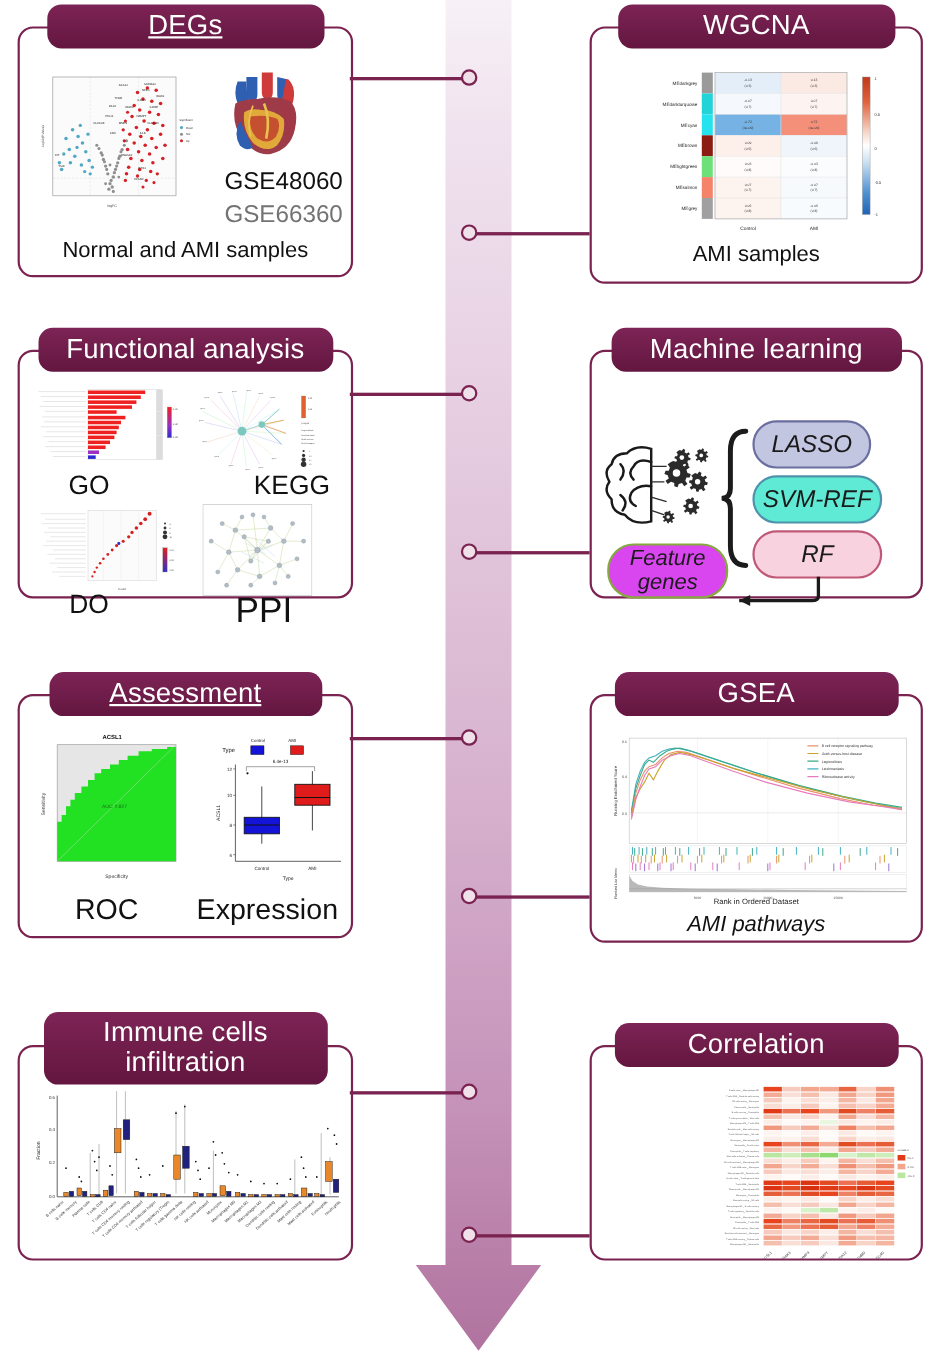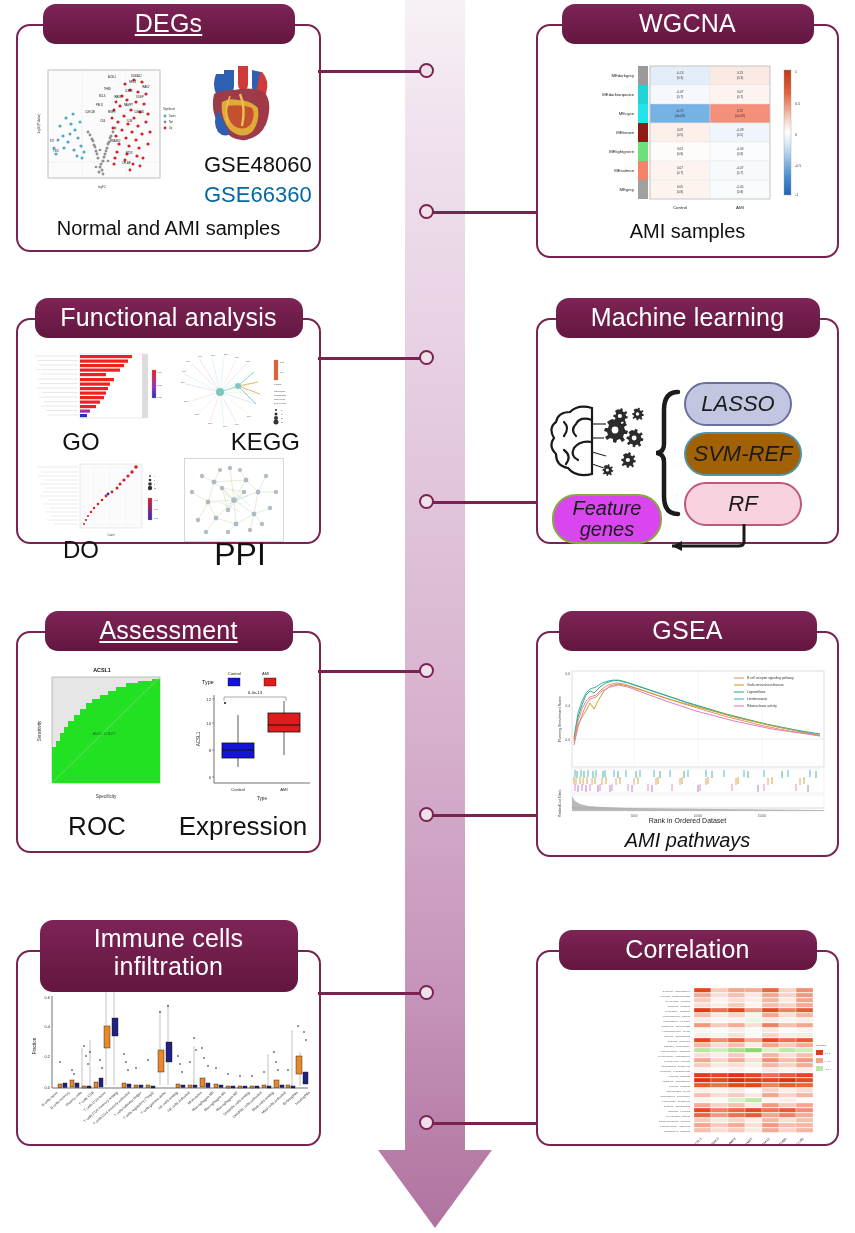--- a/index.html
+++ b/index.html
@@ -258,21 +258,21 @@
         <path d="M28 42 Q26 58 36 70 Q48 80 58 72 Q66 62 64 48 Q56 40 44 40 Q34 38 28 42 Z" fill="#e0a93a"></path>
         <path d="M33 46 Q32 58 40 66 Q50 72 57 64 Q62 54 58 48 Q48 44 33 46 Z" fill="#c5502f"></path>
         <path d="M46 34 Q52 48 48 66" stroke="#e8c24e" stroke-width="2.4" fill="none"></path>
         <path d="M36 36 Q30 50 34 64" stroke="#e8c24e" stroke-width="1.6" fill="none"></path>
         <path d="M24 50 Q18 62 24 72 Q30 78 36 74" fill="#2f5fb0"></path>
         <path d="M60 30 Q72 34 74 46 Q76 58 68 66" fill="#a03848"></path>
       </svg>
     </div>
 
     <div style="position:absolute; left:186px; top:100px; font-size:22px; color:#111;">GSE48060</div>
-    <div style="position:absolute; left:186px; top:130px; font-size:22px; color:#0369a1;">GSE66360</div>
+    <div style="position:absolute; left:186px; top:130px; font-size:22px; color:#737373;">GSE66360</div>
 
     <div class="cap" style="position:absolute; left:0; right:0; top:165px; font-size:20px;">Normal and AMI samples</div>
   </div>
 </div>
 
 <div class="panel" style="left:536px; top:24px; width:303px; height:234px;">
   <div class="banner" style="font-size:25px; width:252px; top:-22px;">
     <span>WGCNA</span>
   </div>
   <div class="pbody">
@@ -654,21 +654,21 @@
 
     <div class="fig" style="left:118px; top:42px; width:26px; height:130px;">
       <svg width="26" height="130" viewBox="0 0 26 130">
         <path d="M22 4 Q8 4 8 22 L8 56 Q8 64 1 65 Q8 66 8 74 L8 108 Q8 126 22 126" fill="none" stroke="#1b1b1b" stroke-width="4.5" stroke-linecap="round" stroke-linejoin="round"></path>
       </svg>
     </div>
 
     <div class="pill" style="left:146px; top:36px; width:108px; height:44px; background:#c2c6e0; border:2px solid #6b6fa0; font-size:22px;">
       <span>LASSO</span>
     </div>
-    <div class="pill" style="left:146px; top:86px; width:118px; height:44px; background:#a16207; border:2px solid #4e93ab; font-size:22px;">
+    <div class="pill" style="left:146px; top:86px; width:118px; height:44px; background:#5eead4; border:2px solid #4e93ab; font-size:22px;">
       <span>SVM-REF</span>
     </div>
     <div class="pill" style="left:146px; top:136px; width:118px; height:44px; background:#f8d2de; border:2px solid #c05878; font-size:22px;">
       <span>RF</span>
     </div>
 
     <div class="pill" style="left:14px; top:148px; width:110px; height:50px; background:#d946ef; border:2px solid #86a83f; font-size:20px; flex-direction:column; line-height:1.05;">
       <span>Feature</span>
       <span>genes</span>
     </div>
@@ -904,21 +904,21 @@
         </g>
         <text x="150" y="151" font-size="3.6" fill="#222" text-anchor="middle" opacity="0">x</text>
       </svg>
     </div>
     <div class="cap" style="position:absolute; left:0; right:0; top:158px; font-size:7px; color:#222;">Rank in Ordered Dataset</div>
     <div class="cap" style="position:absolute; left:0; right:0; top:170px; font-size:20px;font-style:italic;">AMI pathways</div>
   </div>
 </div>
 
 <div class="panel" style="left:16px; top:950px; width:305px; height:196px;">
-  <div class="banner two-line" style="font-size:25px; width:258px; top:-32px; padding:4px 10px 12px;">
+  <div class="banner two-line" style="font-size:25px; width:258px; top:-32px; padding:4px 10px 6px;">
     <div>Immune cells</div>
     <div>infiltration</div>
   </div>
   <div class="pbody" style="top:38px;">
     <div class="fig" style="left:4px; top:0px; width:296px; height:150px;">
       <svg width="296" height="150" viewBox="0 0 296 150">
         <line x1="30" y1="98" x2="286" y2="98" stroke="#333" stroke-width="0.7"></line>
         <line x1="30" y1="6" x2="30" y2="98" stroke="#333" stroke-width="0.7"></line>
         <g font-size="4" fill="#333" text-anchor="end">
           <text x="28" y="99">0.0</text>

